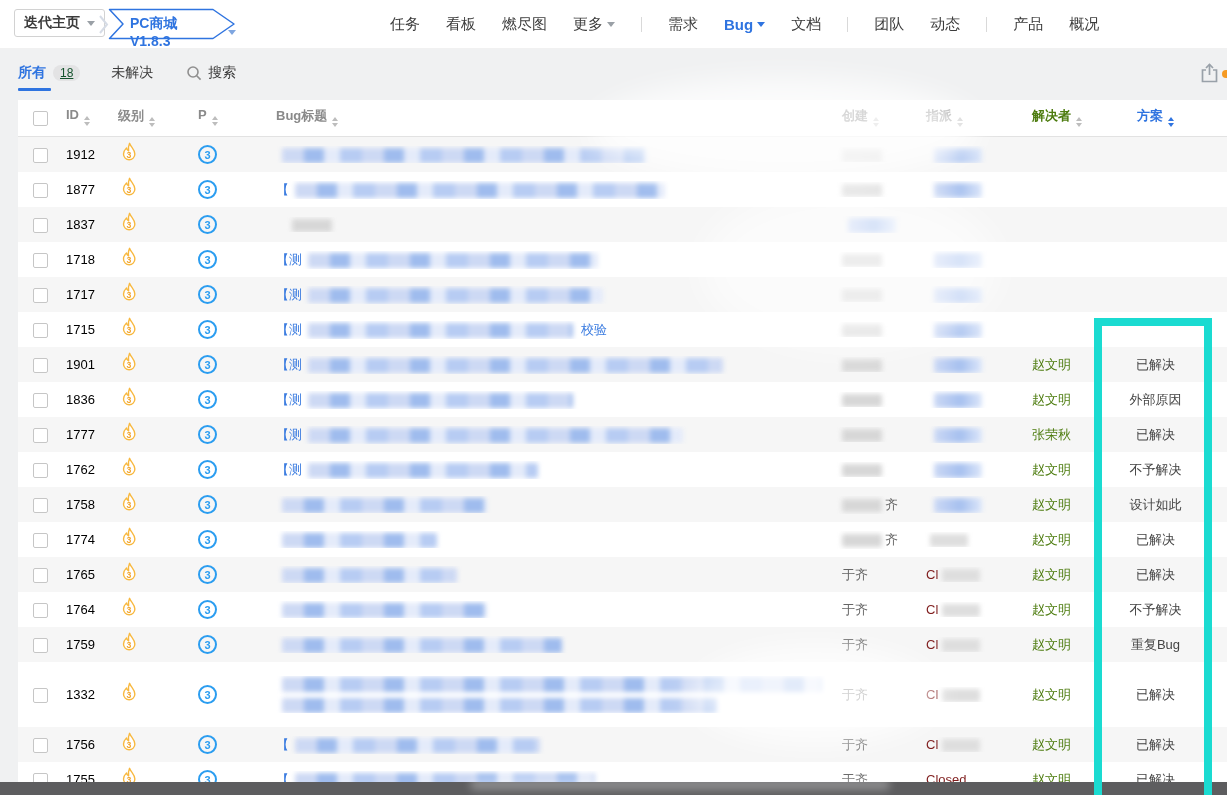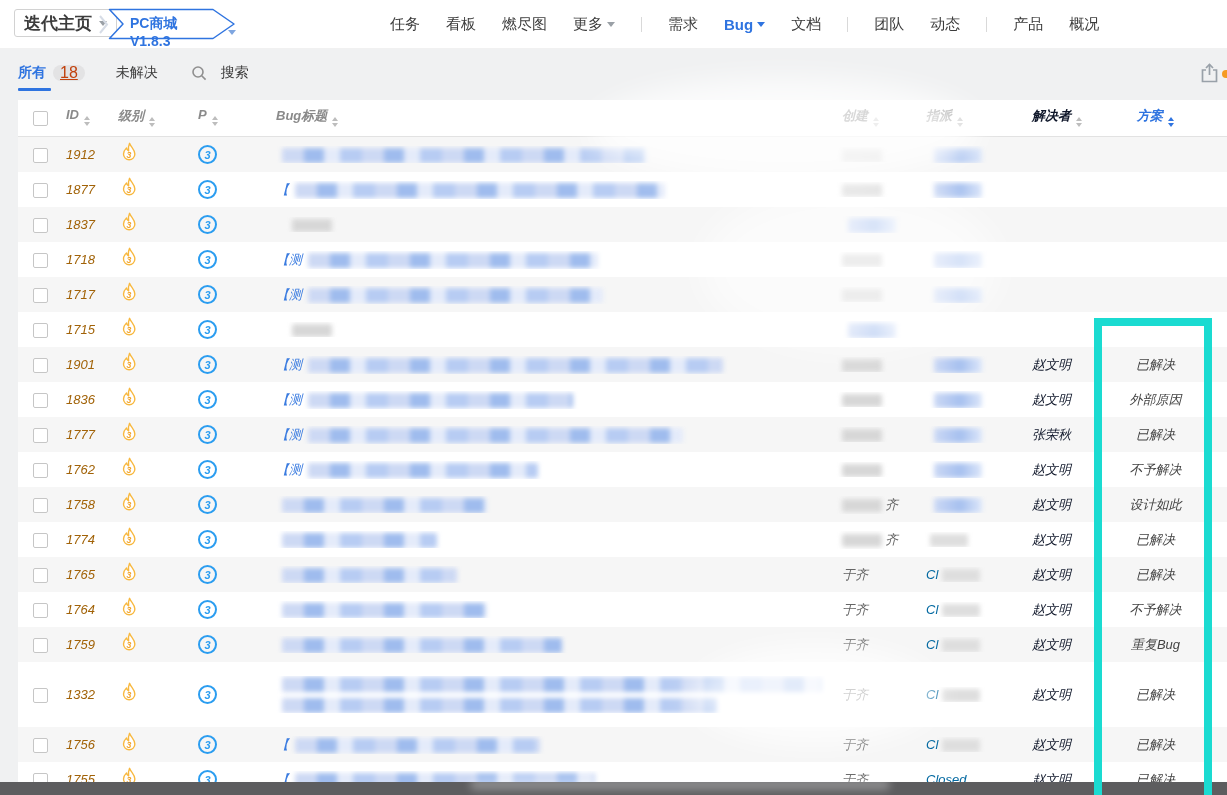--- a/index.html
+++ b/index.html
@@ -2,81 +2,81 @@
 <html><head>
 <meta charset="utf-8">
 <style>
   html,body{margin:0;padding:0;}
   .screen{position:relative;width:1227px;height:795px;overflow:hidden;background:#f0f1f2;
     font-family:"Liberation Sans","DejaVu Sans",sans-serif;-webkit-font-smoothing:antialiased;}
 
   
   .topbar{position:absolute;top:0;left:0;right:0;height:48px;background:#fff;border-bottom:1px solid #f1f1f1;z-index:2;}
   .crumb-box{position:absolute;left:14px;top:9px;height:28px;box-sizing:border-box;border:1px solid #d2d2d2;border-radius:3px;
-    display:flex;align-items:center;padding:0 9px;font-size:17px;font-weight:bold;color:#3c3c3c;gap:7px;background:#fff;cursor:pointer;}
+    display:flex;align-items:center;padding:0 9px;font-size:14px;font-weight:bold;color:#3c3c3c;gap:7px;background:#fff;cursor:pointer;}
   .caret{width:0;height:0;border:4px solid transparent;border-top:5px solid #9aa0a6;display:inline-block;margin-top:5px;}
   .caret-blue{border-top-color:#7fa6e0;}
   .crumb-chev{position:absolute;left:99px;top:15px;}
   .banner{position:absolute;left:108px;top:8px;width:128px;height:32px;cursor:pointer;}
   .banner svg{position:absolute;left:0;top:0;}
   .banner .banner-label{position:absolute;left:22px;top:7px;font-size:14px;font-weight:bold;color:#2f74e0;display:flex;gap:19px;align-items:center;}
 
   .nav{position:absolute;left:390px;top:0;height:48px;display:flex;align-items:center;gap:26px;font-size:15px;color:#3c3c3c;}
   .nav-item{display:flex;align-items:center;gap:4px;cursor:pointer;white-space:nowrap;}
   .nav-item.active{color:#2f74e0;font-weight:bold;text-align:right;}
   .nav-item.active .caret{border-top-color:#2f74e0;}
   .nav-divider{width:1px;height:15px;background:#d9d9d9;}
 
   
   .tabs{position:absolute;left:18px;top:64px;display:flex;align-items:center;font-size:14px;z-index:2;}
   .tab-all{color:#2f74e0;font-weight:bold;cursor:pointer;text-align:center;}
-  .badge{margin-left:7px;background:#e3e3e4;color:#c2410c;font-size:16px;padding:1px 7px;border-radius:9px;line-height:14px;text-decoration:underline;}
+  .badge{margin-left:7px;background:#e3e3e4;color:#14532d;font-size:12px;padding:1px 7px;border-radius:9px;line-height:14px;text-decoration:underline;}
   .tab-unresolved{margin-left:31px;color:#3c3c3c;cursor:pointer;}
-  .tab-search{margin-left:33px;display:flex;align-items:center;gap:14px;color:#3c3c3c;cursor:pointer;}
+  .tab-search{margin-left:33px;display:flex;align-items:center;gap:6px;color:#3c3c3c;cursor:pointer;}
   .tabs-underline{position:absolute;left:18px;top:88px;width:33px;height:3px;background:#2f74e0;border-radius:1px;z-index:2;}
   .export-btn{position:absolute;left:1199px;top:62px;z-index:2;cursor:pointer;background:none;border:none;padding:0;}
   .orange-dot{position:absolute;left:1222px;top:70px;width:8px;height:8px;border-radius:50%;background:#f59a23;z-index:2;}
 
   
   .panel{position:absolute;left:18px;top:100px;right:0;bottom:0;background:#fff;z-index:1;}
-  .thead,.tr{display:grid;grid-template-columns:46px 54px 80px 78px 550px 86px 106px 84px 1fr;align-items:center;font-style:italic;}
+  .thead,.tr{display:grid;grid-template-columns:46px 54px 80px 78px 550px 86px 106px 84px 1fr;align-items:center;}
   .thead{height:36px;border-bottom:1px solid #e2e2e2;color:#8a8a8a;font-size:13px;font-weight:bold;}
   .tr{height:35px;font-size:13px;}
   .tr.stripe{background:#f6f6f6;}
   .tr.tall{height:65px;}
   .td{overflow:hidden;white-space:nowrap;}
   .c-check{padding-left:15px;}
   .c-id{padding-left:2px;}
   .c-creator{padding-left:16px;color:#666;}
   .c-assignee{padding-left:14px;}
-  .c-resolver{padding-left:14px;color:#0f172a;}
+  .c-resolver{padding-left:14px;color:#4d7c0f;}
   .c-solution{text-align:center;padding-right:18px;color:#444;}
   .h-solution{color:#2f74e0;}
   .checkbox{display:inline-block;width:13px;height:13px;border:1px solid #c6c6c6;border-radius:2px;background:#fff;cursor:pointer;vertical-align:middle;}
-  .id-link{color:#a16207;text-decoration:none;cursor:pointer;text-align:center;}
+  .id-link{color:#000000;text-decoration:none;cursor:pointer;text-align:center;}
   .sort{display:inline-flex;flex-direction:column;margin-left:5px;vertical-align:-1px;}
   .sort b{width:0;height:0;border:3.5px solid transparent;border-bottom:4px solid #bdbdbd;display:block;margin-bottom:2px;}
   .sort i{width:0;height:0;border:3.5px solid transparent;border-top:4px solid #bdbdbd;display:block;}
   .sort.blue b{border-bottom-color:#2f74e0;}
   .sort.blue i{border-top-color:#2f74e0;}
 
   .level-icon{position:relative;display:inline-block;width:22px;height:24px;}
   .level-icon svg{display:block;}
   .p-badge{display:inline-flex;width:15px;height:15px;border:2px solid #2b9df0;border-radius:50%;color:#2b9df0;
     font-size:11px;font-weight:bold;align-items:center;justify-content:center;}
 
   .frag{color:#3b7ce0;}
   .frag.suf{margin-left:8px;}
   .blurblob{display:inline-block;height:15px;border-radius:2px;filter:blur(2.6px);vertical-align:middle;}
   .blob-title{background:repeating-linear-gradient(90deg,#cdd9f4 0 22px,#9fbcee 22px 42px,#e4ebfa 42px 58px,#b7ccf3 58px 80px);margin-left:6px;}
   .blob-line2{display:block;margin-top:6px;margin-left:6px;}
   .blob-creator{background:#d7d7d7;width:40px;height:13px;margin-right:3px;}
   .blob-assignee-blue{background:linear-gradient(90deg,#ccd9f5,#a6c0ef 55%,#dde7fa);width:48px;margin-left:8px;}
   .blob-assignee-gray{background:#dedede;width:38px;height:13px;margin-left:4px;}
-  .assignee-text{color:#0369a1;margin-top:16px;}
+  .assignee-text{color:#7f1d1d;margin-top:16px;}
 
   .smudge{position:absolute;border-radius:50%;pointer-events:none;z-index:4;}
   .hl-rect{position:absolute;left:1094px;top:318px;width:102px;height:520px;border:8px solid #1adbd1;z-index:10;pointer-events:none;}
   .scrollbar{position:absolute;left:0;right:0;bottom:0;height:13px;background:#5d5d5f;z-index:8;cursor:pointer;}
 </style>
 </head>
 <body>
 
 <div class="screen">
 
@@ -306,20 +306,24 @@
     <div class="td c-id"><a class="id-link">1715</a></div>
     <div class="td">
       <span class="level-icon">
         <svg width="22" height="24" viewBox="0 0 24 26">
           <path d="M12.6 2.4 C14 6.6 18.4 9 18.4 14.2 A6.2 6.2 0 0 1 6 14.2 C6 11.2 7.7 9 9.3 7.4 C9.6 9.2 10.5 10.3 11.6 10.8 C10.9 8.1 11.5 5 12.6 2.4 Z" fill="#ffffff" stroke="#f8b83e" stroke-width="1.5" stroke-linejoin="round"></path>
           <text class="flame-num" x="12" y="18.5" text-anchor="middle" font-size="9.5" font-weight="bold" fill="#f0a32c">3</text>
         </svg>
       </span>
     </div>
     <div class="td"><span class="p-badge">3</span></div>
+    <div class="td c-title">
+      <span class="frag pre">【测</span><span class="blurblob blob-title blob1" style="width: 265px;"></span><span class="frag suf">校验</span>
+      
+    </div>
     <div class="td c-creator"><span class="blurblob blob-creator"></span></div>
     <div class="td c-assignee"><span class="blurblob ablob blob-assignee-blue"></span></div>
     <div class="td c-resolver"><span class="resolver-text"></span></div>
     <div class="td c-solution"><span class="solution-text"></span></div>
   </div>
         <div class="tr stripe">
     <div class="td c-check"><span class="checkbox"></span></div>
     <div class="td c-id"><a class="id-link">1901</a></div>
     <div class="td">
       <span class="level-icon">

